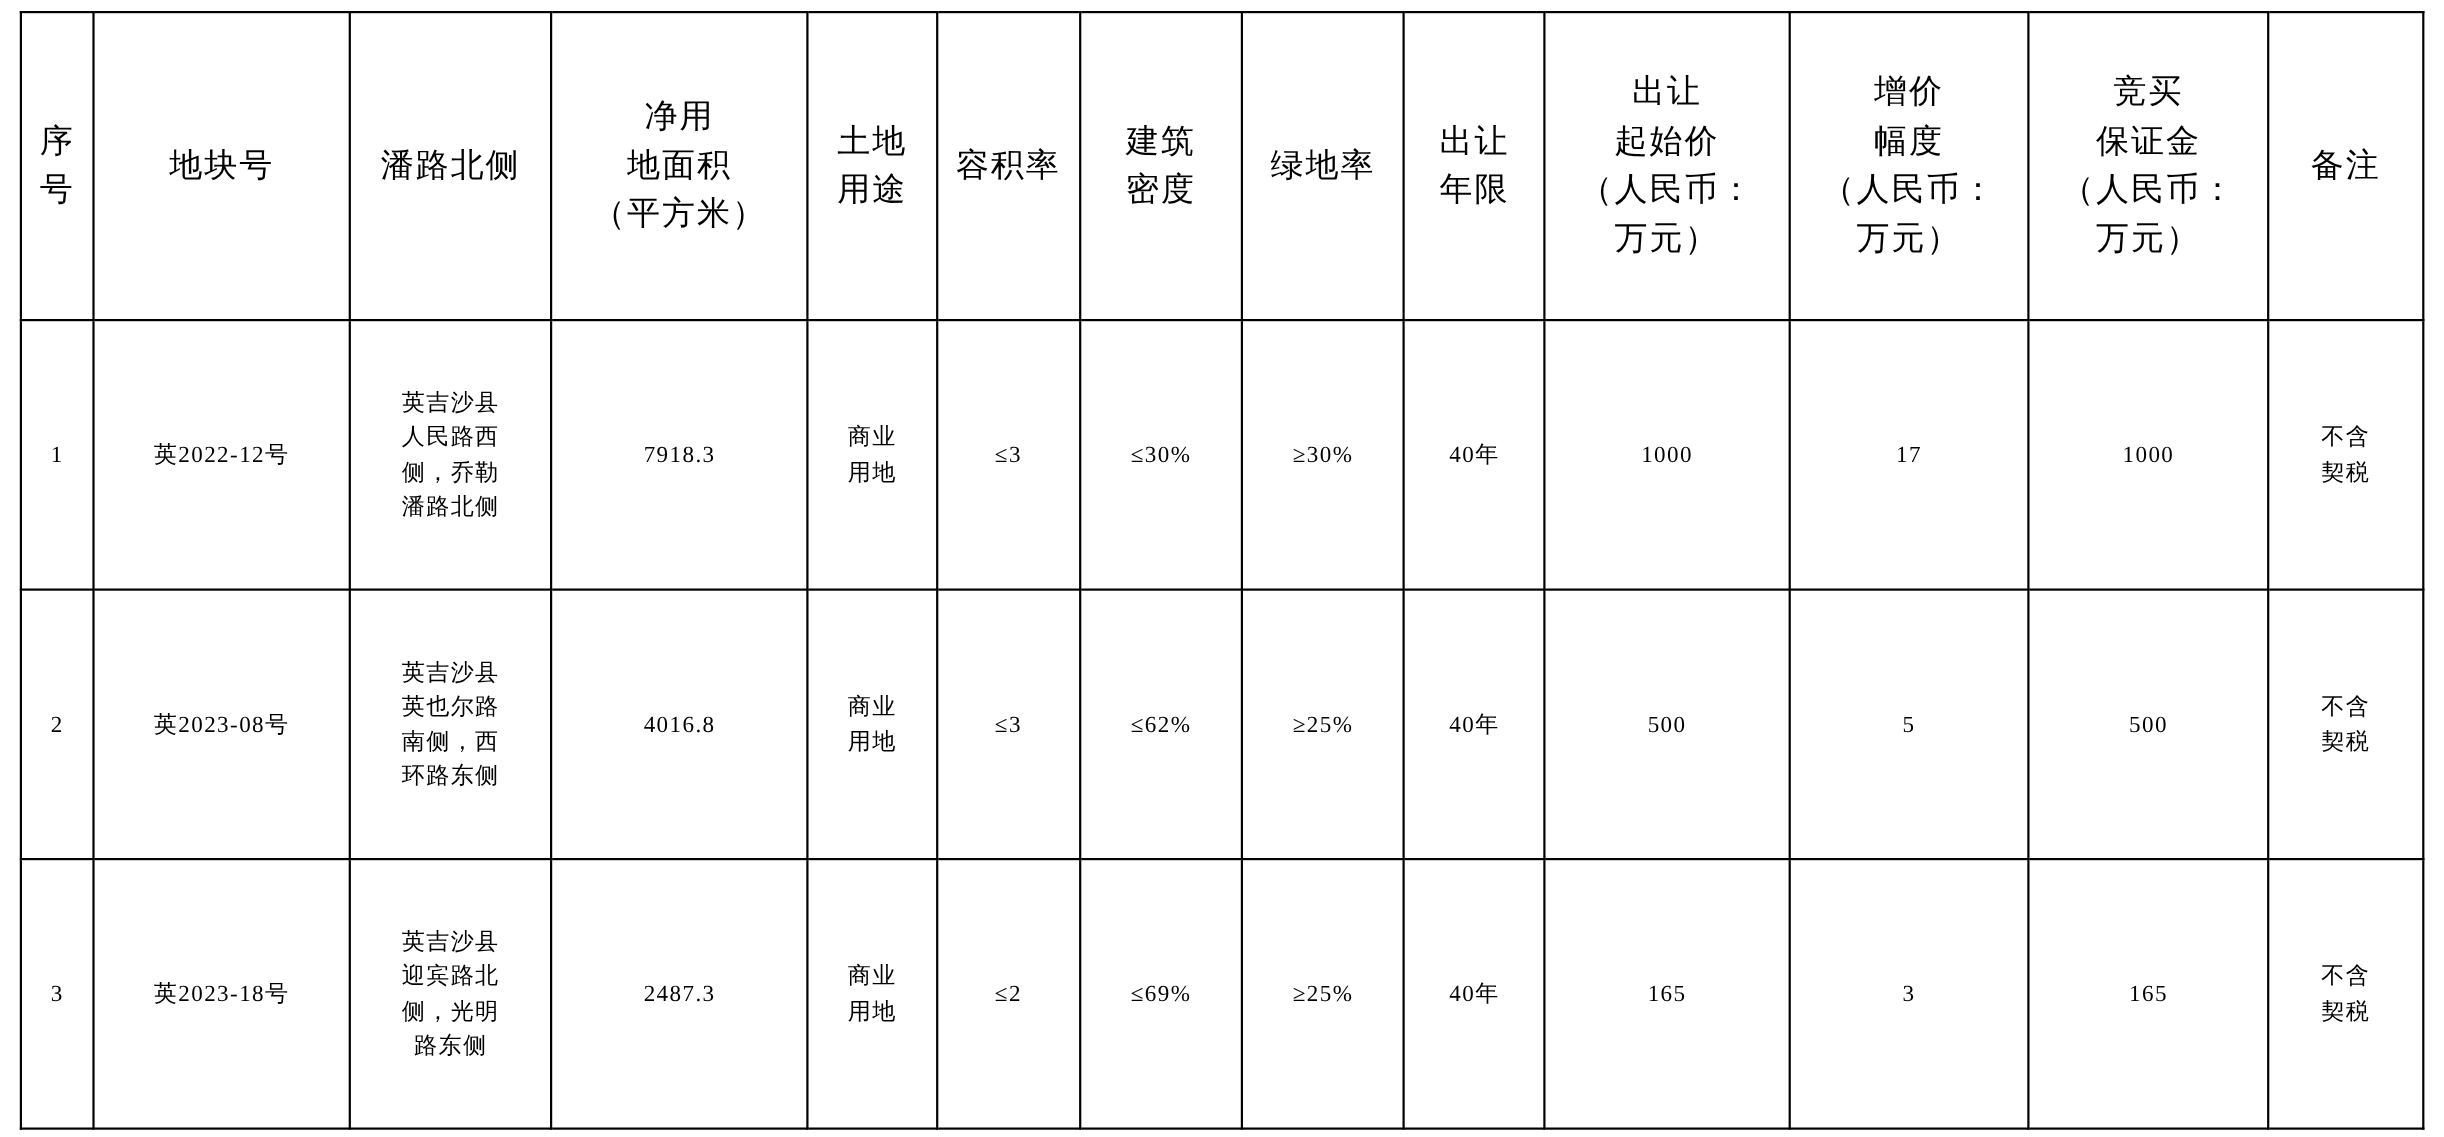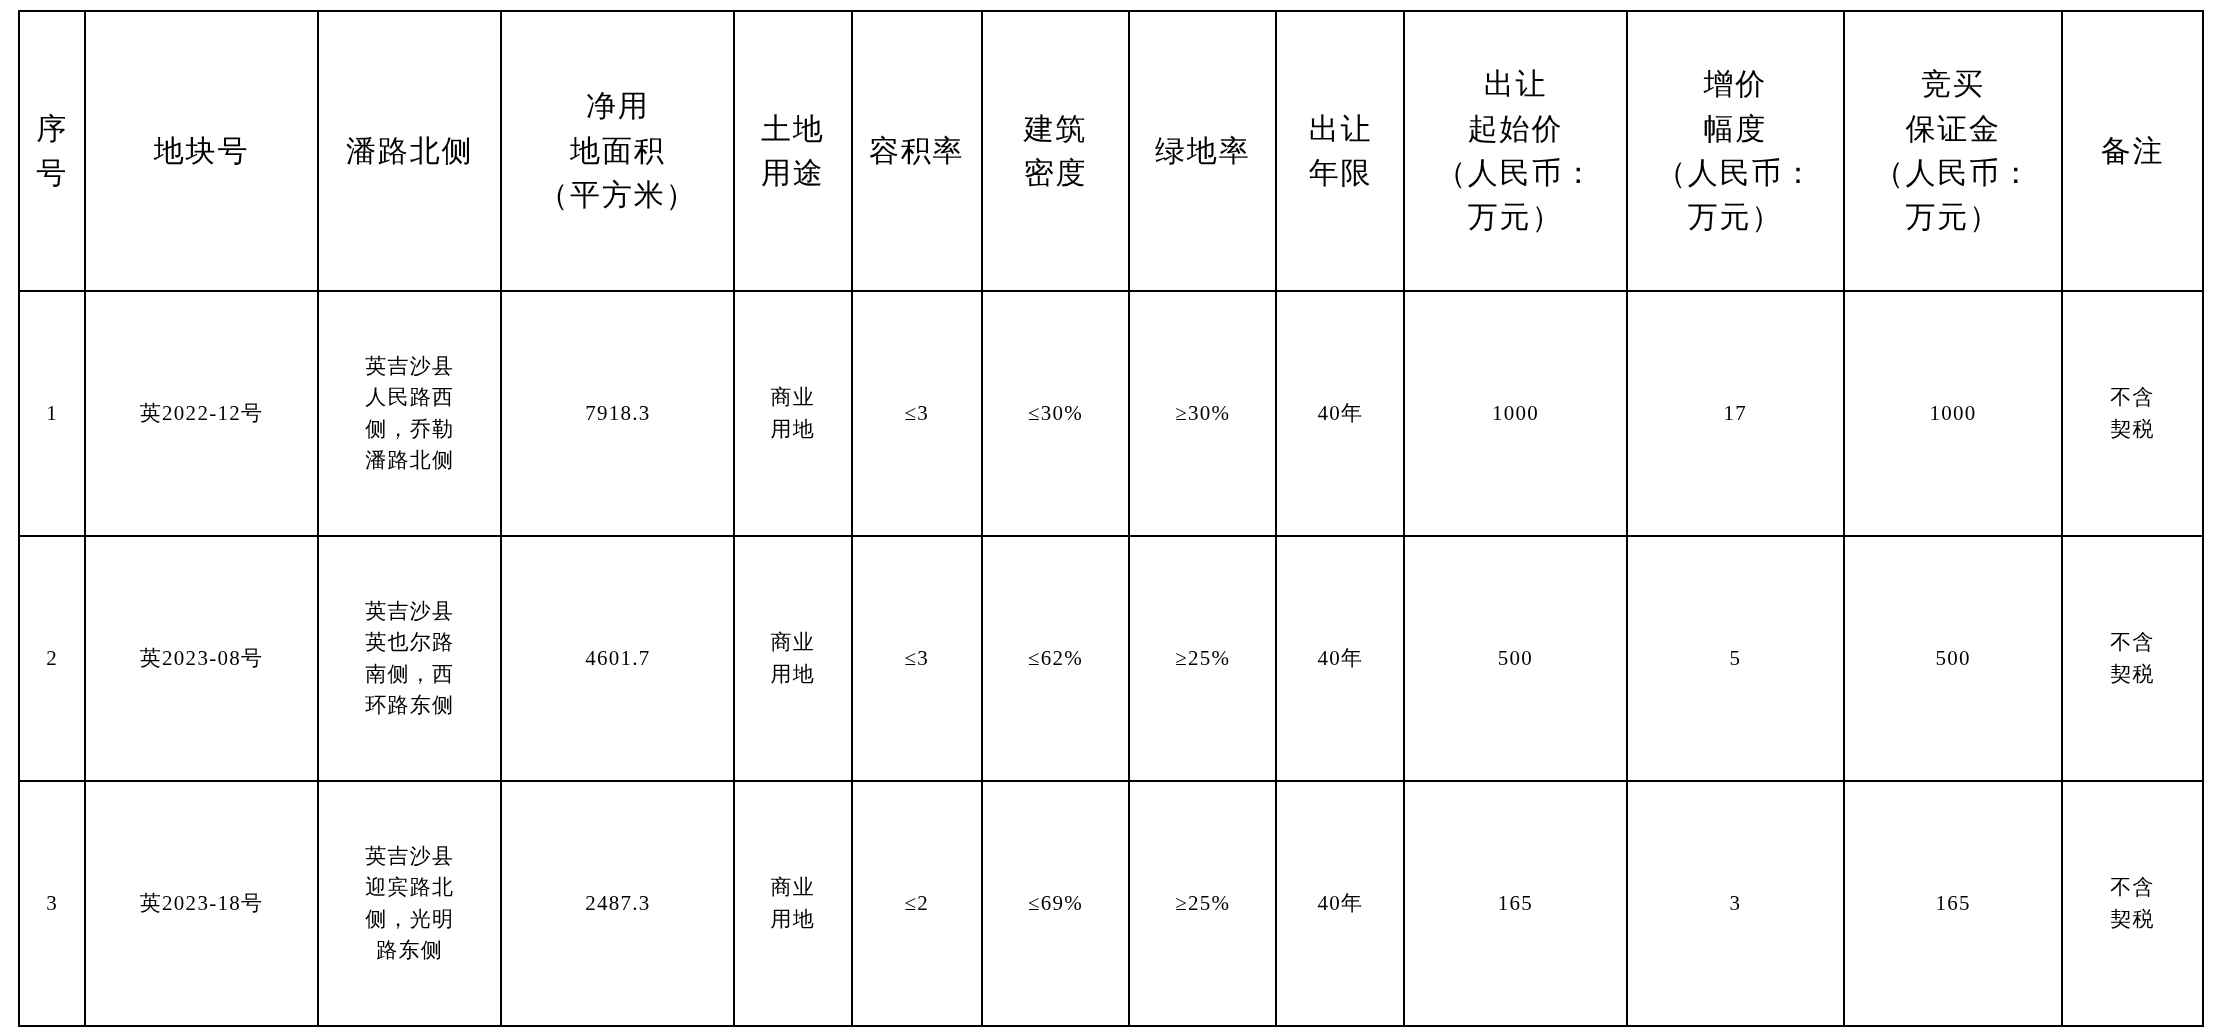--- a/index.html
+++ b/index.html
@@ -145,21 +145,21 @@
         <td class="cjk multiline">不含
 契税</td>
       </tr>
       <tr>
         <td class="num">2</td>
         <td class="cjk">英2023-08号</td>
         <td class="cjk multiline">英吉沙县
 英也尔路
 南侧，西
 环路东侧</td>
-        <td class="num">4601.7</td>
+        <td class="num">4016.8</td>
         <td class="cjk multiline">商业
 用地</td>
         <td class="num">≤3</td>
         <td class="num">≤62%</td>
         <td class="num">≥25%</td>
         <td class="cjk">40年</td>
         <td class="num">500</td>
         <td class="num">5</td>
         <td class="num">500</td>
         <td class="cjk multiline">不含

